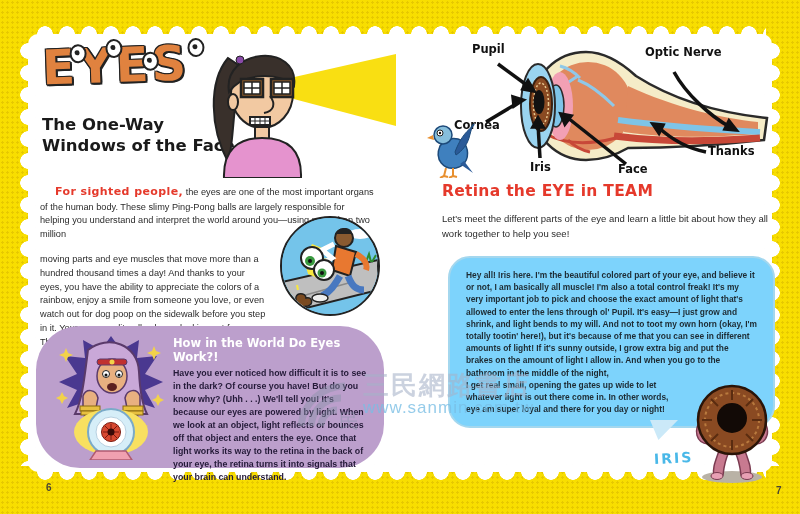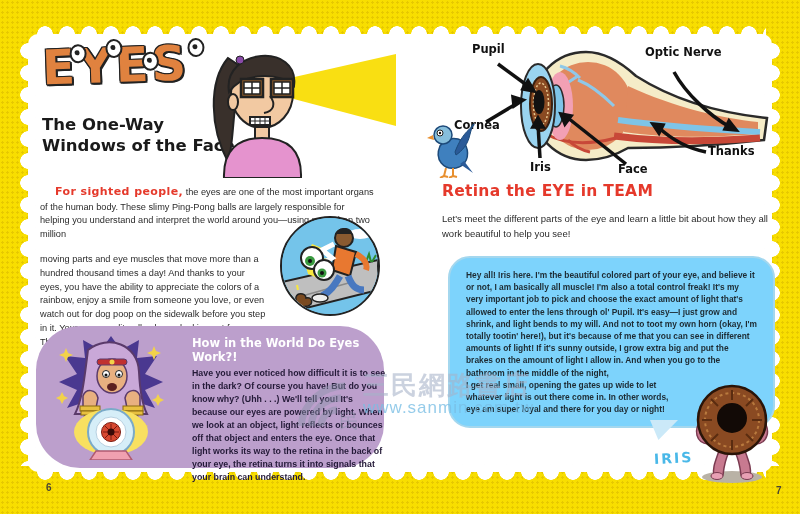--- a/index.html
+++ b/index.html
@@ -30,21 +30,21 @@
   .subtitle{position:absolute;left:14px;top:80px;width:230px;font-size:16.5px;line-height:1.3;font-weight:800;color:#1a1a1a;white-space:pre-line;font-family:"DejaVu Sans",sans-serif;}
   .girl{position:absolute;left:170px;top:-2px;width:198px;height:146px;}
 
   .intro{position:absolute;left:12px;top:141px;width:334px;font-size:9.2px;line-height:1.5;color:#2b2b2b;}
   .intro .lead{color:#E5392B;font-weight:800;font-size:11px;letter-spacing:.4px;font-family:"DejaVu Sans",sans-serif;margin-left:15px;}
   .intro .wrap-block{display:block;padding-right:106px;margin-top:11px;}
   .runner{position:absolute;left:240px;top:32px;width:96px;height:96px;border-radius:50%;overflow:hidden;border:2.5px solid #222;background:#74C4EA;}
 
   .how-box{position:absolute;left:8px;top:292px;width:348px;height:142px;background:#BC9FCC;border-radius:44px;}
   .fortune{position:absolute;left:14px;top:6px;width:122px;height:128px;}
-  .how-text{position:absolute;left:156px;top:10px;width:196px;}
+  .how-text{position:absolute;left:137px;top:10px;width:196px;}
   .how-heading{font-family:"DejaVu Sans",sans-serif;font-weight:800;font-size:11.5px;color:#fff;margin:0 0 3px 0;}
   .how-body{font-size:8.8px;line-height:1.48;color:#241a38;font-weight:600;}
 
   
   .diagram{position:absolute;left:400px;top:0px;width:348px;height:162px;}
   .dlabel{position:absolute;font-family:"DejaVu Sans",sans-serif;font-weight:800;font-size:11.5px;color:#111;white-space:nowrap;}
   .pigeon{position:absolute;left:398px;top:82px;width:50px;height:62px;}
   .team-heading{position:absolute;left:414px;top:148px;font-family:"DejaVu Sans",sans-serif;font-size:15.5px;font-weight:800;color:#E5392B;letter-spacing:.3px;}
   .team-intro{position:absolute;left:414px;top:178px;width:334px;font-size:9.5px;line-height:1.55;color:#2b2b2b;}
 
@@ -244,21 +244,21 @@
       <circle cx="14" cy="17" r="3" fill="#fff" stroke="#222"></circle>
         <circle cx="14" cy="17" r="1.2" fill="#111"></circle>
       <polygon points="7,19 1,22 8,24" fill="#E89030"></polygon>
       <g stroke="#E89030" stroke-width="2" fill="none">
           <path d="M20,52 L18,60 M18,60 l-4,2 M18,60 l4,1"></path>
           <path d="M27,52 L27,60 M27,60 l-4,2 M27,60 l4,1"></path>
         </g>
     </svg>
 
     <div class="team-heading">Retina the EYE in TEAM</div>
-    <div class="team-intro">Let's meet the different parts of the eye and learn a little bit about how they all work beautiful to help you see!</div>
+    <div class="team-intro">Let's meet the different parts of the eye and learn a little bit about how they all work together to help you see!</div>
 
     <div class="bubble">
       <div class="bubble-text">
         <span>Hey all! Iris here. I'm the beautiful colored part of your eye, and believe it or not, I am basically all muscle! I'm also a total control freak! It's my very important job to pick and choose the exact amount of light that's allowed to enter the lens through ol' Pupil. It's easy—I just grow and shrink, and light bends to my will. And not to toot my own horn (okay, I'm totally tootin' here!), but it's because of me that you can see in different amounts of light! If it's sunny outside, I grow extra big and put the brakes on the amount of light I allow in. And when you go to the bathroom in the middle of the night,</span>
         <span class="part2">I get real small, opening the gates up wide to let whatever light is out there come in. In other words, eye am super loyal and there for you day or night!</span>
       </div>
     </div>
     <div class="bubble-tail"></div>
     <div class="iris-label">IRIS</div>
 

